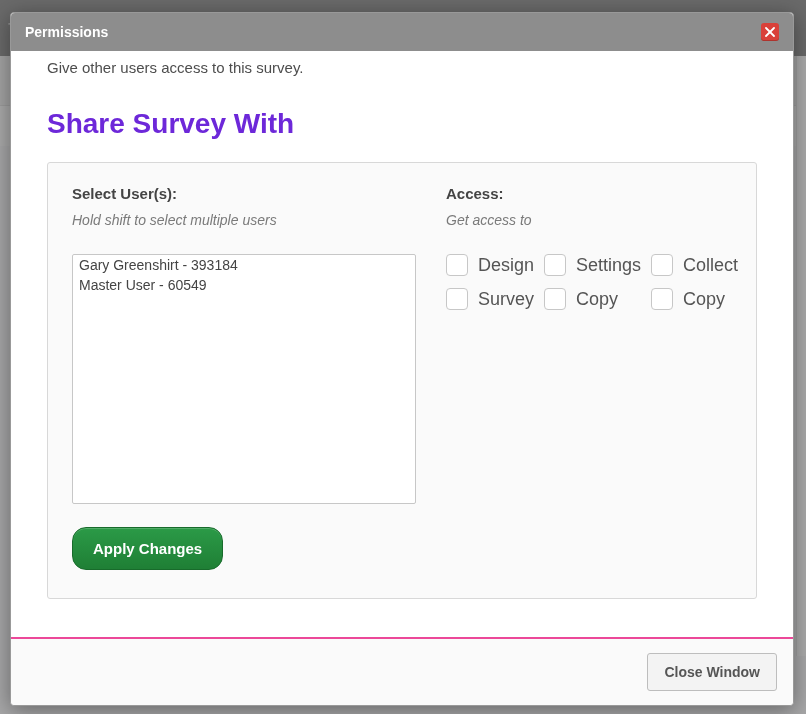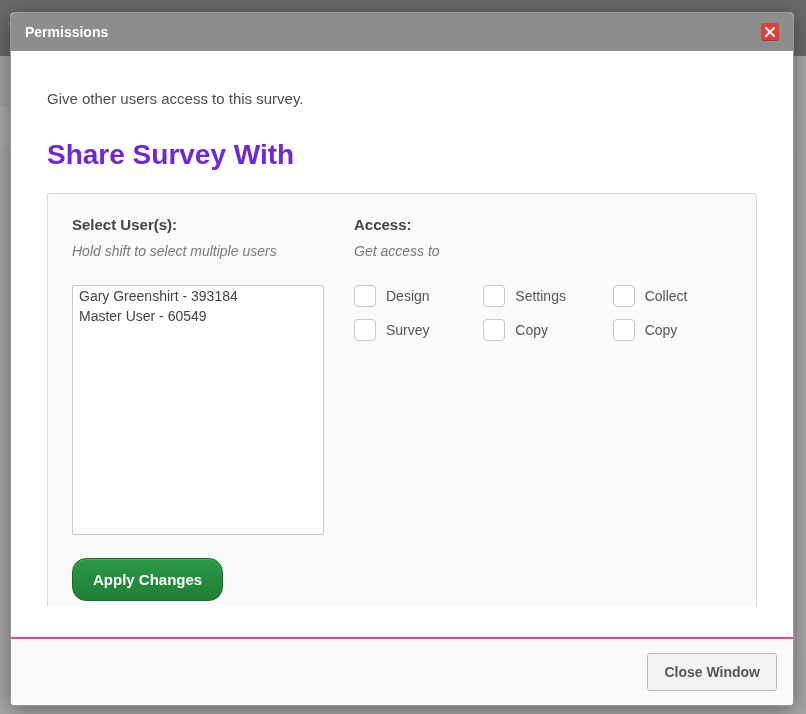--- a/index.html
+++ b/index.html
@@ -91,21 +91,20 @@
     left: 10px;
     top: 12px;
     width: 784px;
     height: 694px;
     background: #fff;
     border: 1px solid #999;
     border-radius: 4px;
     box-shadow: 0 4px 22px rgba(0,0,0,0.4);
     display: flex;
     flex-direction: column;
-    gap: 31px;
   }
   .modal-header {
     background: #8d8d8d;
     color: #fff;
     padding: 10px 14px;
     border-top-left-radius: 4px;
     border-top-right-radius: 4px;
     display: flex;
     justify-content: space-between;
     align-items: center;
@@ -149,21 +148,21 @@
   .panel {
     border: 1px solid #d8d8d8;
     background: #fafafa;
     border-radius: 3px;
     padding: 22px 24px 28px 24px;
   }
   .panel-columns {
     display: flex;
     gap: 30px;
   }
-  .col-left { width: 252px; flex-shrink: 0; }
+  .col-left { width: 344px; flex-shrink: 0; }
   .col-right { flex: 1; }
   .sub-heading {
     font-size: 15px;
     font-weight: 700;
     color: #444;
     margin-bottom: 10px;
   }
   .hint-text {
     font-size: 14px;
     font-style: italic;
@@ -187,21 +186,21 @@
   .access-grid {
     display: grid;
     grid-template-columns: repeat(3, 1fr);
     row-gap: 12px;
     column-gap: 10px;
   }
   .check-item {
     display: flex;
     align-items: center;
     gap: 10px;
-    font-size: 14px;
+    font-size: 18px;
     color: #555;
     cursor: pointer;
   }
   .check-box {
     width: 22px;
     height: 22px;
     border: 1px solid #c7c7c7;
     background: #fff;
     border-radius: 4px;
     flex-shrink: 0;

